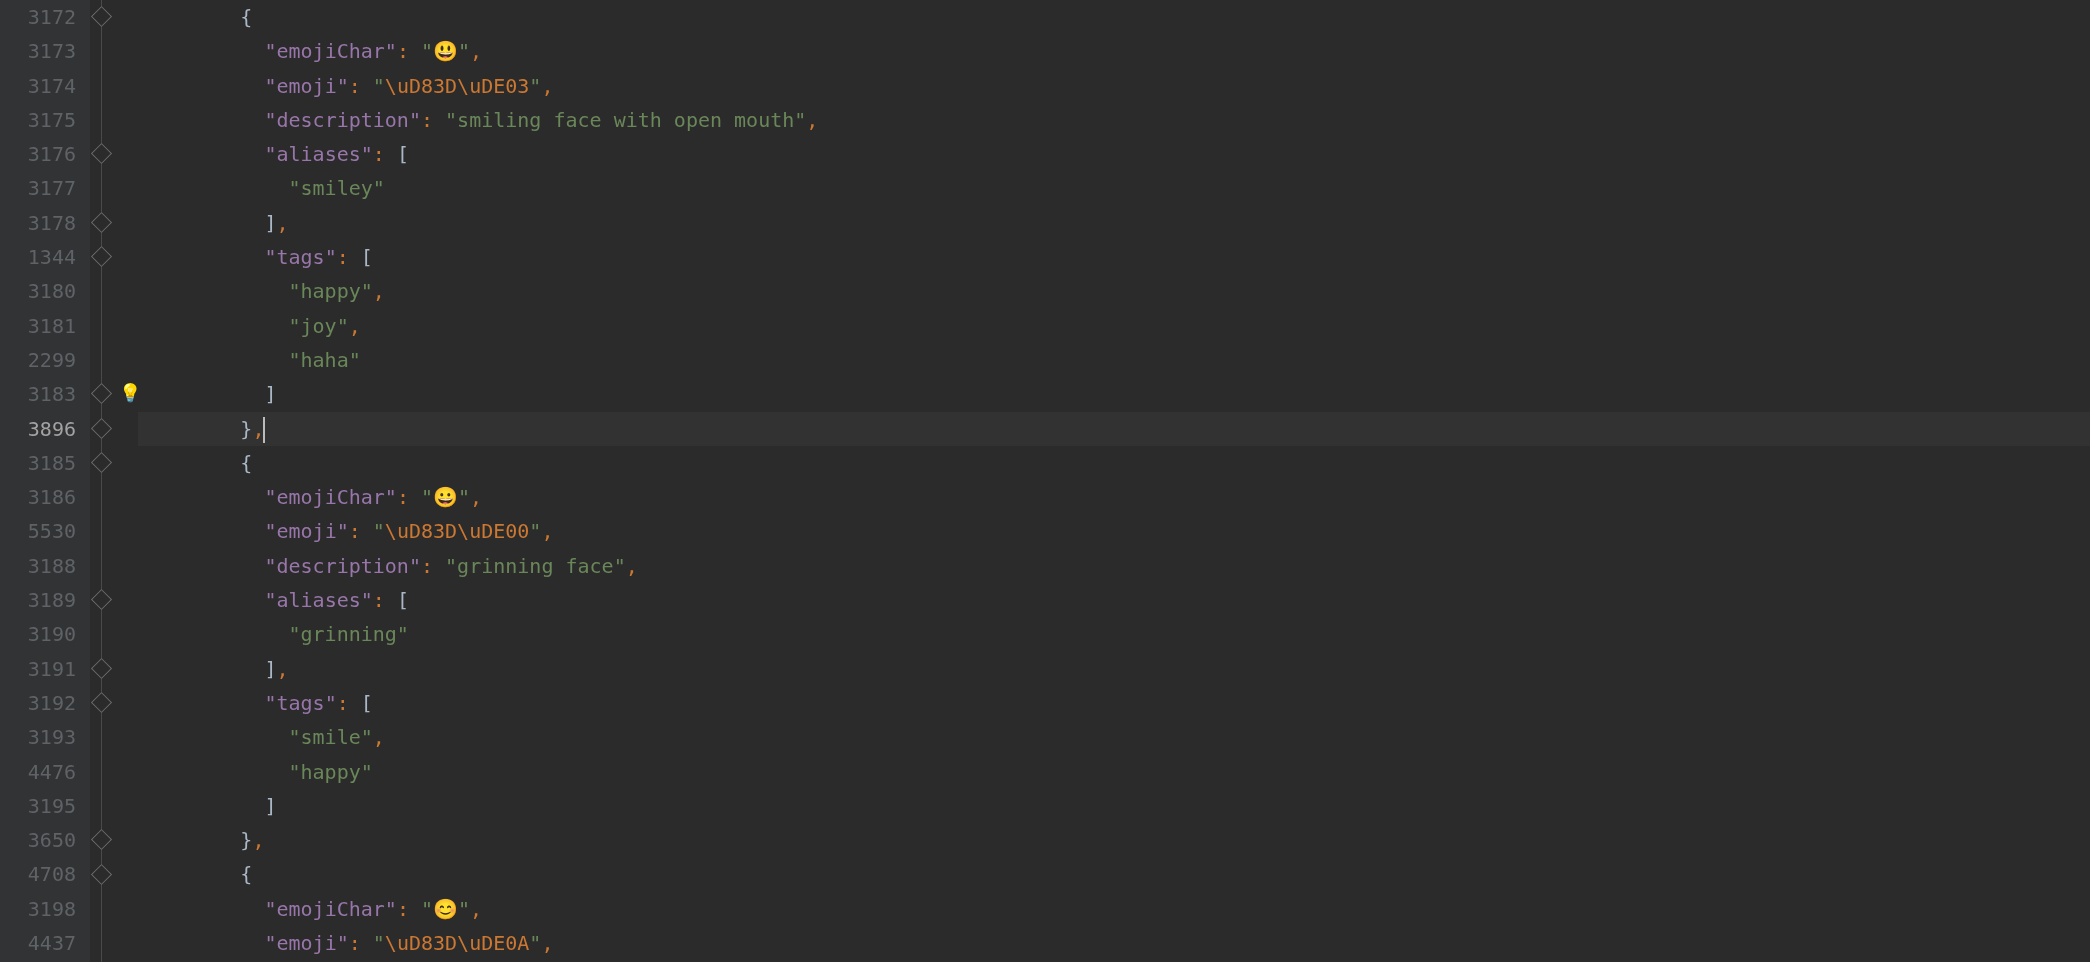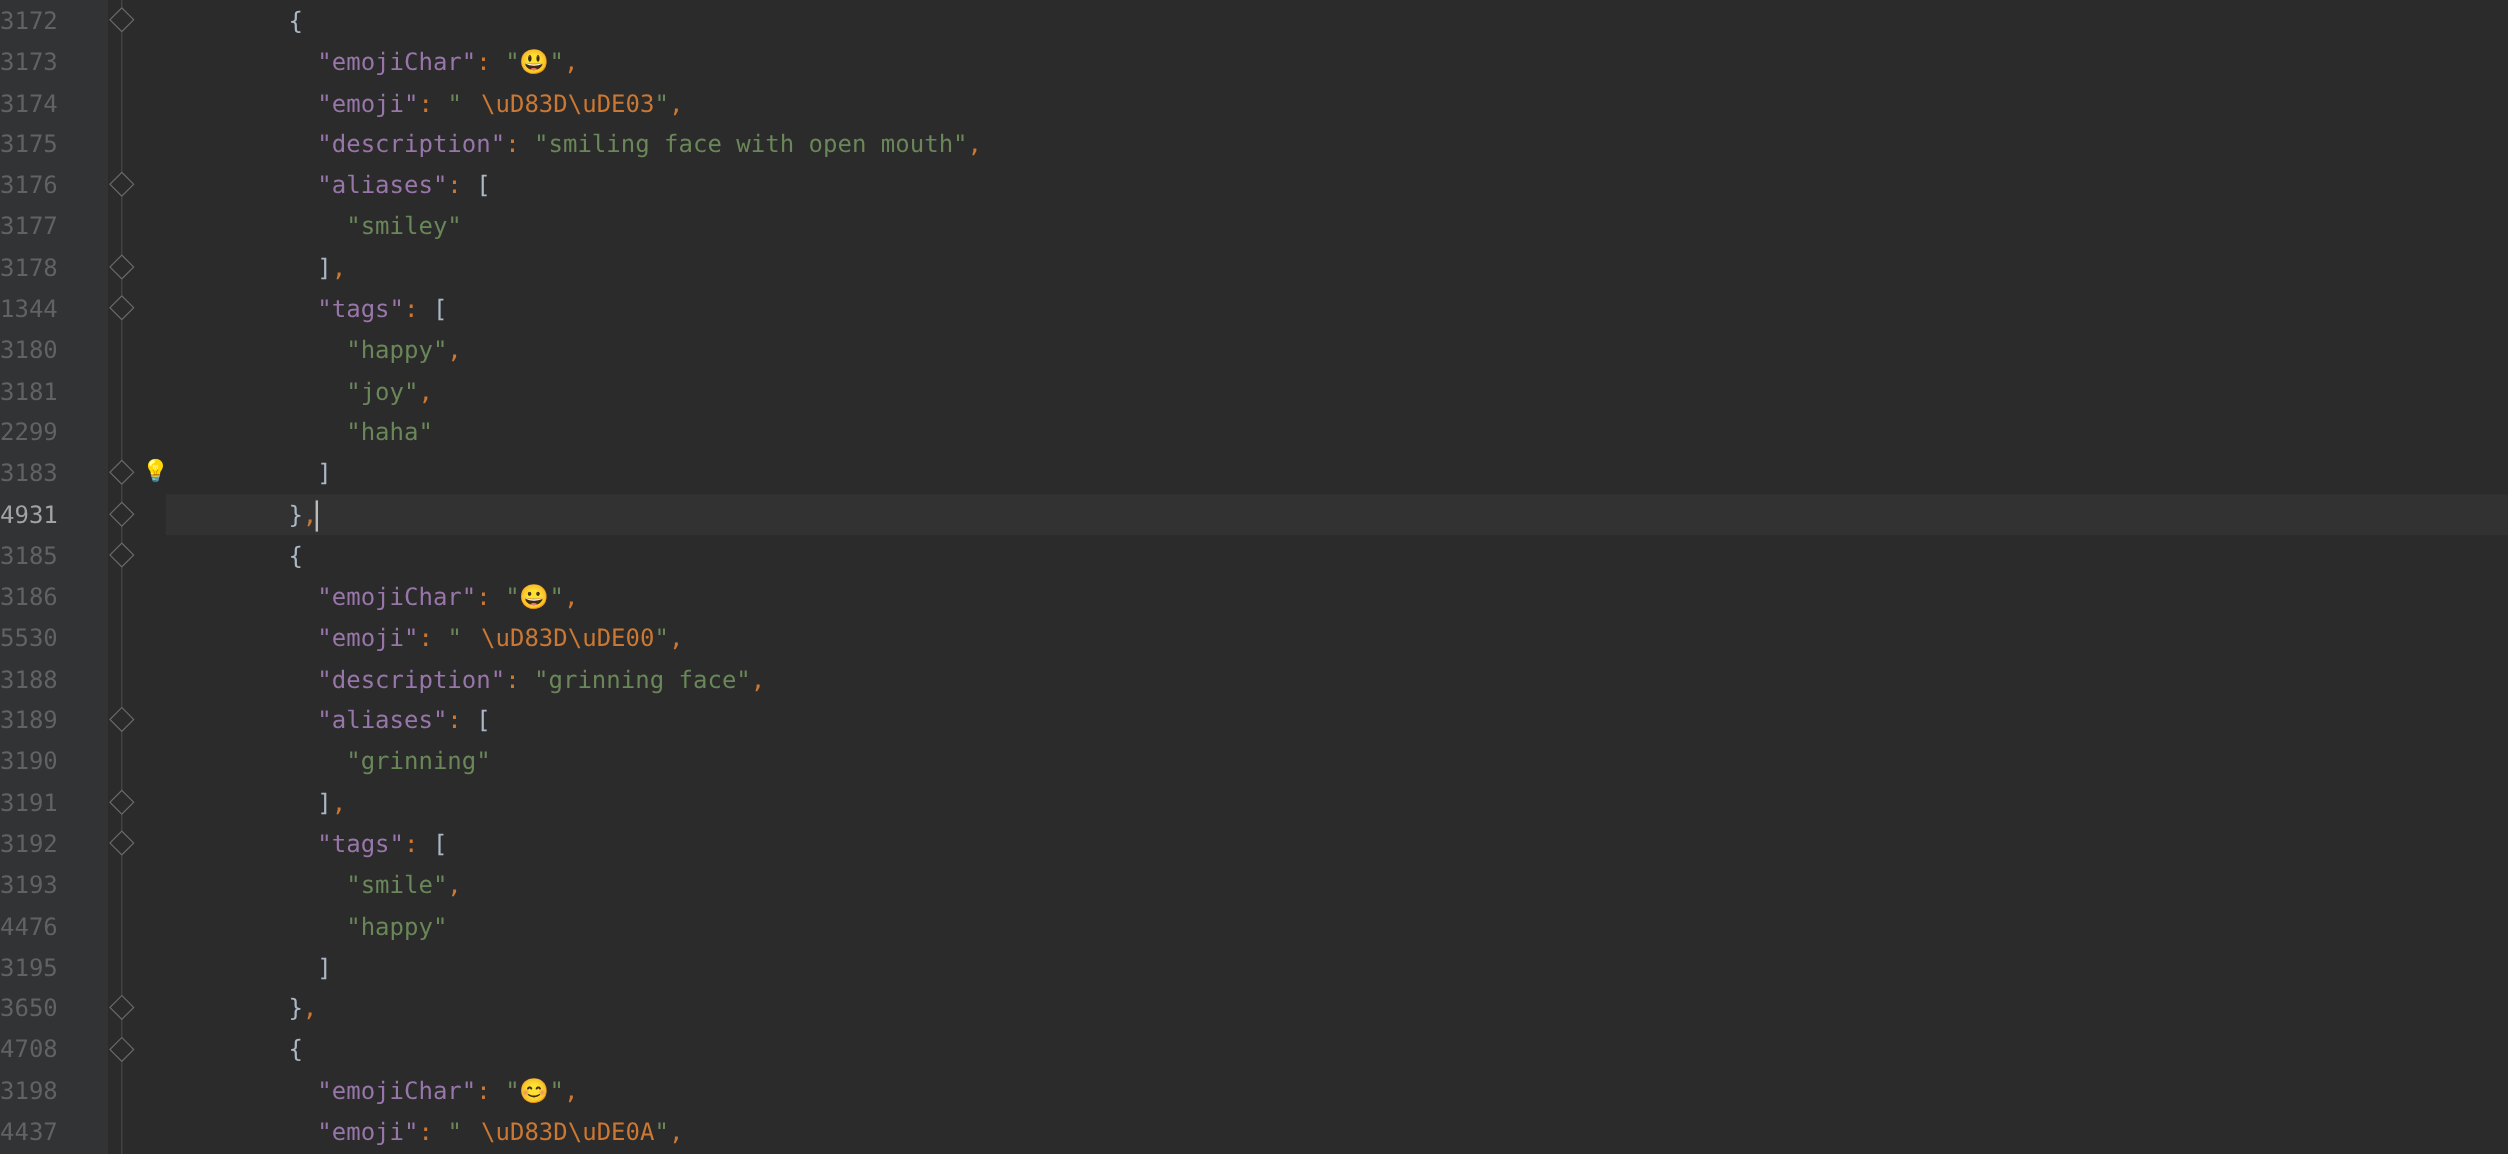--- a/index.html
+++ b/index.html
@@ -14,23 +14,25 @@
   }
   .editor {
     display: flex;
     width: 100%;
     height: 100%;
   }
   .gutter-ln {
     width: 90px;
     background: #313335;
     color: #606366;
+    text-align: right;
     padding-right: 14px;
     user-select: none;
     flex: 0 0 90px;
+    padding-left: 24px;
   }
   .gutter-ln .ln {
     height: 34.3px;
   }
   .gutter-ln .ln.current {
     color: #a4a3a3;
   }
   .gutter-fold {
     width: 48px;
     background: #2b2b2b;
@@ -75,21 +77,21 @@
     padding-left: 6px;
   }
   .line.current {
     background: #323232;
   }
   .brace   { color: #a9b7c6; }
   .key     { color: #9876aa; }
   .colon   { color: #cc7832; }
   .comma   { color: #cc7832; }
   .str     { color: #6a8759; }
-  .esc     { color: #cc7832; margin-left: 16px; }
+  .esc     { color: #cc7832; }
   .emoji   { color: #ffffff; font-size: 20px; }
   .caret {
     display: inline-block;
     width: 2px;
     height: 26px;
     background: #bbbbbb;
     vertical-align: middle;
     margin-left: -1px;
   }
 </style>
@@ -103,21 +105,21 @@
       <div class="ln">3174</div>
       <div class="ln">3175</div>
       <div class="ln">3176</div>
       <div class="ln">3177</div>
       <div class="ln">3178</div>
       <div class="ln">1344</div>
       <div class="ln">3180</div>
       <div class="ln">3181</div>
       <div class="ln">2299</div>
       <div class="ln">3183</div>
-      <div class="ln current">4931</div>
+      <div class="ln current">3896</div>
       <div class="ln">3185</div>
       <div class="ln">3186</div>
       <div class="ln">5530</div>
       <div class="ln">3188</div>
       <div class="ln">3189</div>
       <div class="ln">3190</div>
       <div class="ln">3191</div>
       <div class="ln">3192</div>
       <div class="ln">3193</div>
       <div class="ln">4476</div>

